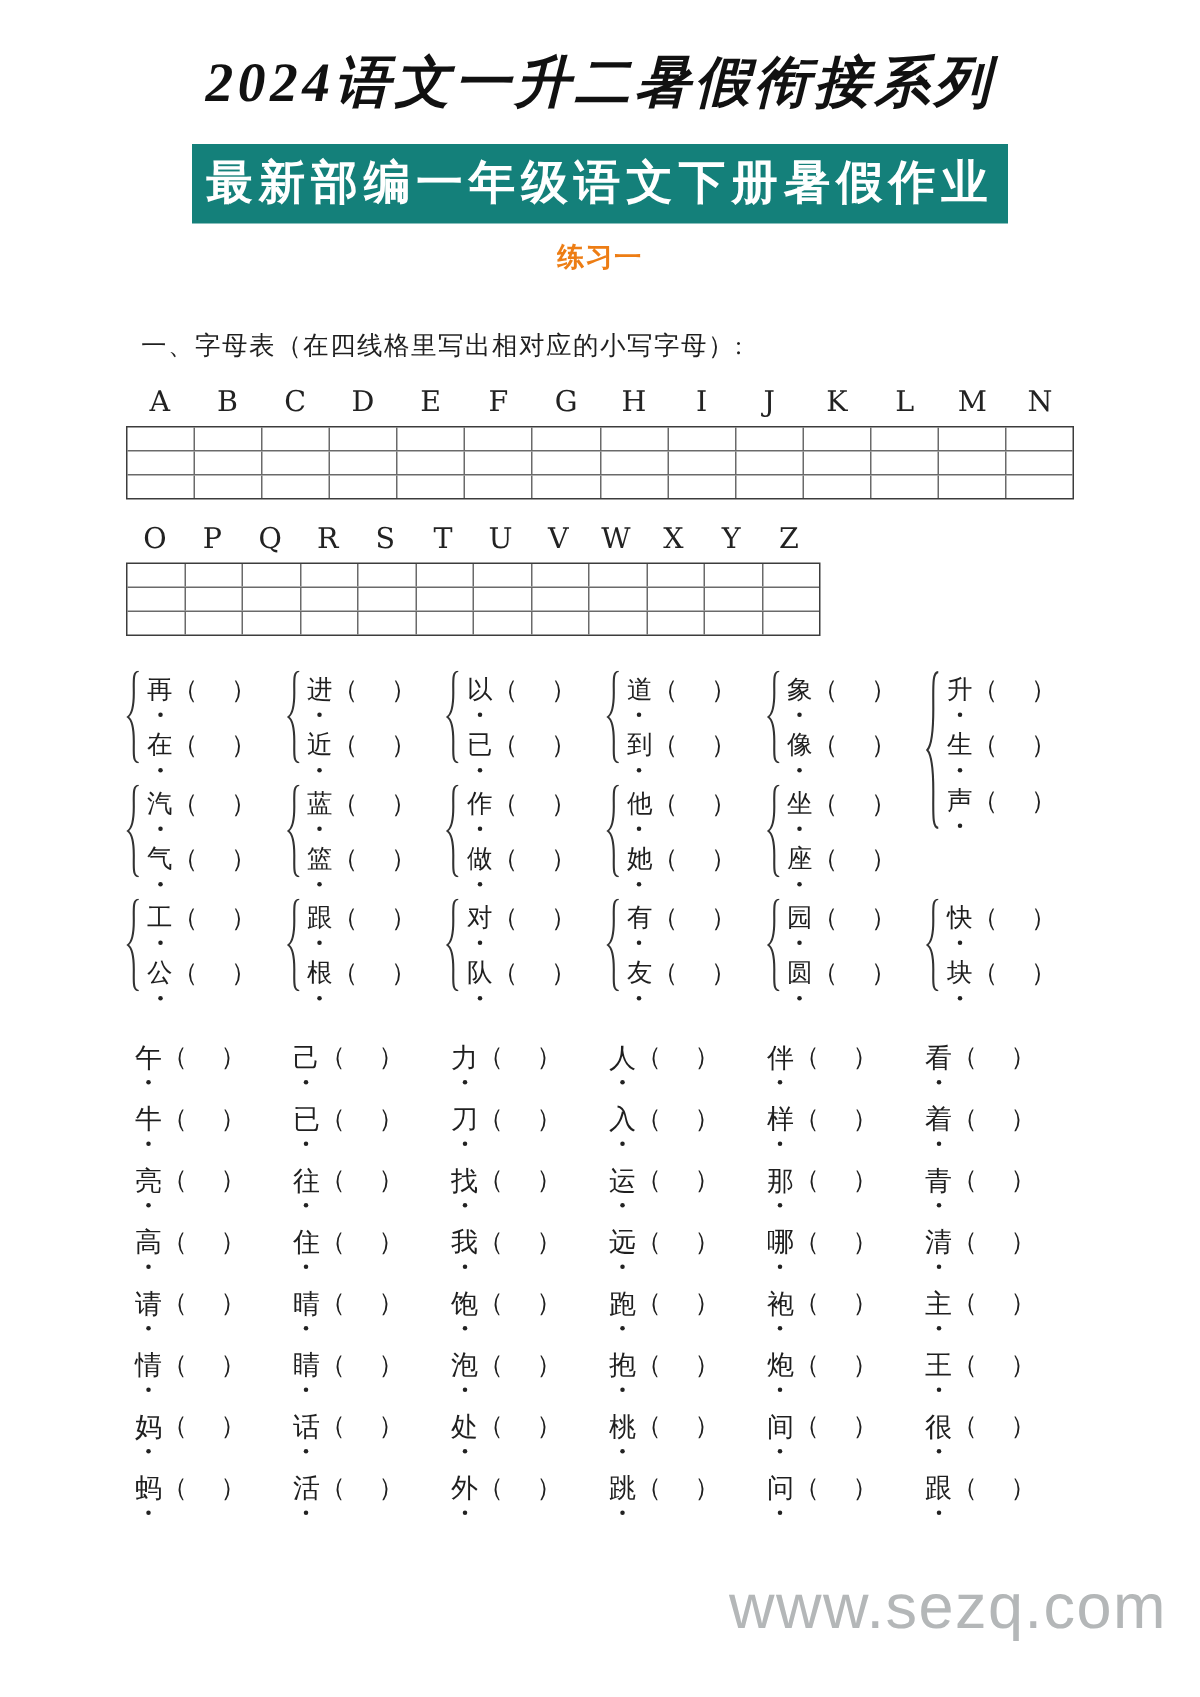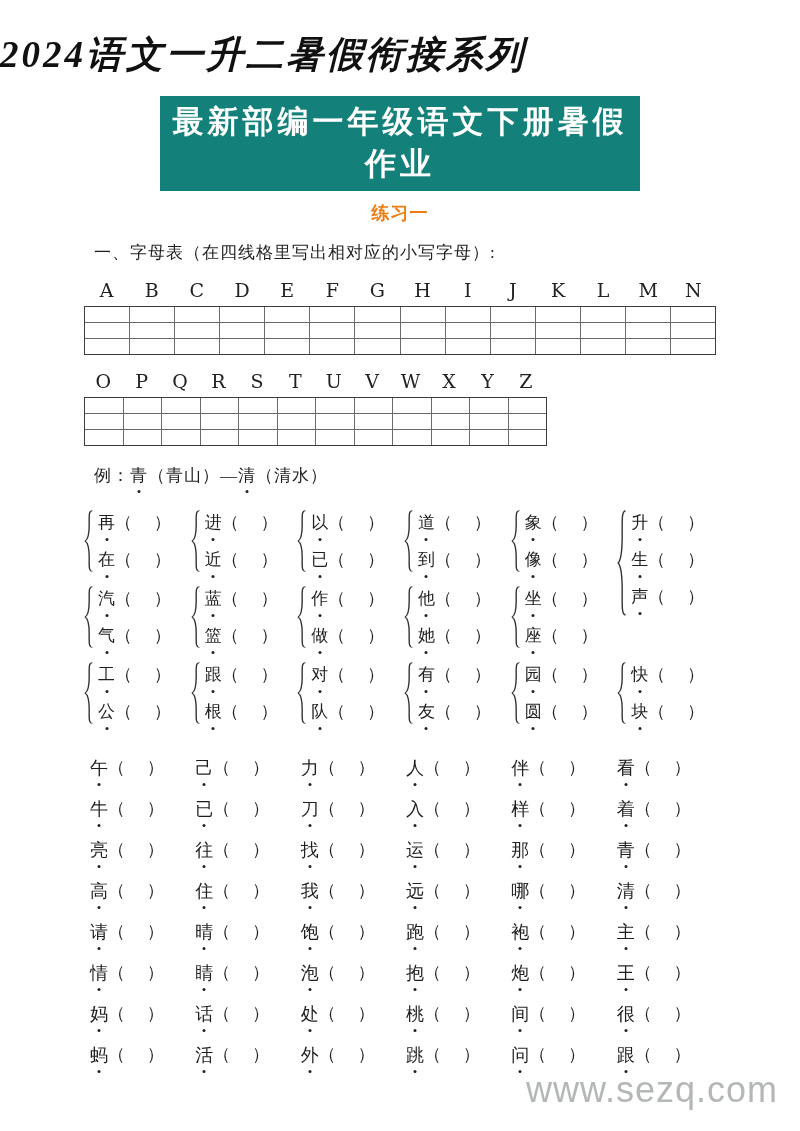--- a/index.html
+++ b/index.html
@@ -6,29 +6,29 @@
   .page{
     position:relative;
     width:800px;height:1131px;
     background:var(--page-bg,#ffffff);
     overflow:hidden;
     font-family:"Liberation Serif","DejaVu Serif",serif;
     color:#1f1f1f;
   }
   .main-title{
     margin-top:30px;
-    text-align:left;
+    text-align:center;
     font-size:37px;
     font-weight:bold;
     font-style:italic;
     letter-spacing:3px;
     color:#111;
   }
   .banner{
-    width:480px;
+    width:544px;
     margin:16px auto 0;
     background:var(--banner-bg);
     color:var(--banner-fg);
     text-align:center;
     font-size:31px;
     font-weight:bold;
     letter-spacing:4px;
     padding:5px 0 6px;
     font-family:"Liberation Serif","DejaVu Serif",serif;
   }
@@ -40,21 +40,21 @@
     color:var(--accent-orange);
     font-family:"Liberation Sans","DejaVu Sans",sans-serif;
     letter-spacing:1px;
   }
   .content{margin:0 84px;width:632px;}
   .sec-heading{
     font-size:17px;
     margin:20px 0 0 10px;
     letter-spacing:1px;
   }
-  .sec-heading.first{margin-top:16px;}
+  .sec-heading.first{margin-top:36px;}
   
   .letters-row{display:flex;margin-top:15px;}
   .letters-row .letter-cell{
     flex:1;text-align:center;
     font-family:"DejaVu Serif",serif;
     font-size:19px;color:#222;
   }
   .four-line-grid{
     border:1.5px solid #3c3c3c;
     margin-top:5px;
@@ -96,23 +96,23 @@
   .paren{font-size:17px;}
   .paren-gap{display:inline-block;width:22px;}
   
   .s3-block{margin-top:16px;}
   .s3-row{
     display:flex;height:41px;align-items:center;
     width:632px;margin-left:6px;
   }
   .s3-cell{flex:1;display:flex;align-items:center;white-space:nowrap;font-size:18px;}
   .watermark{
-    position:absolute;right:22px;bottom:20px;
+    position:absolute;right:22px;bottom:36px;
     font-family:"Liberation Sans","DejaVu Sans",sans-serif;
-    font-size:36px;color:var(--watermark-gray);
+    font-size:42px;color:var(--watermark-gray);
     letter-spacing:1px;
   }
 </style>
 </head>
 <body>
 
 <div class="page" style="--banner-bg: #14807A; --banner-fg: #FFFFFF; --accent-orange: #ED7D14; --watermark-gray: #B4B7B8;">
 
   <div class="main-title">2024语文一升二暑假衔接系列</div>
 
@@ -244,21 +244,20 @@
           <div class="grid-cell"></div>
           <div class="grid-cell"></div>
           <div class="grid-cell"></div>
           <div class="grid-cell"></div>
           <div class="grid-cell"></div>
           <div class="grid-cell"></div>
         </div>
       </div>
 
 
-    <div class="example-line" id="example-line"><span>例：</span><span class="zi">青</span><span>（青山）—</span><span class="zi">清</span><span>（清水）</span></div>
 
     <div class="brace-grid" id="brace-grid">
         <div class="brace-group">
           <span class="brace">
             <svg viewBox="0 0 10 100" preserveAspectRatio="none" aria-hidden="true">
               <path d="M8.5,1 C4.5,1 5.2,10 5.2,24 C5.2,41 3.6,47.5 1.2,50 C3.6,52.5 5.2,59 5.2,76 C5.2,90 4.5,99 8.5,99" fill="none" stroke="#333" stroke-width="1.4"></path>
             </svg>
           </span>
           <div class="brace-lines">
             <div class="zi-line">

